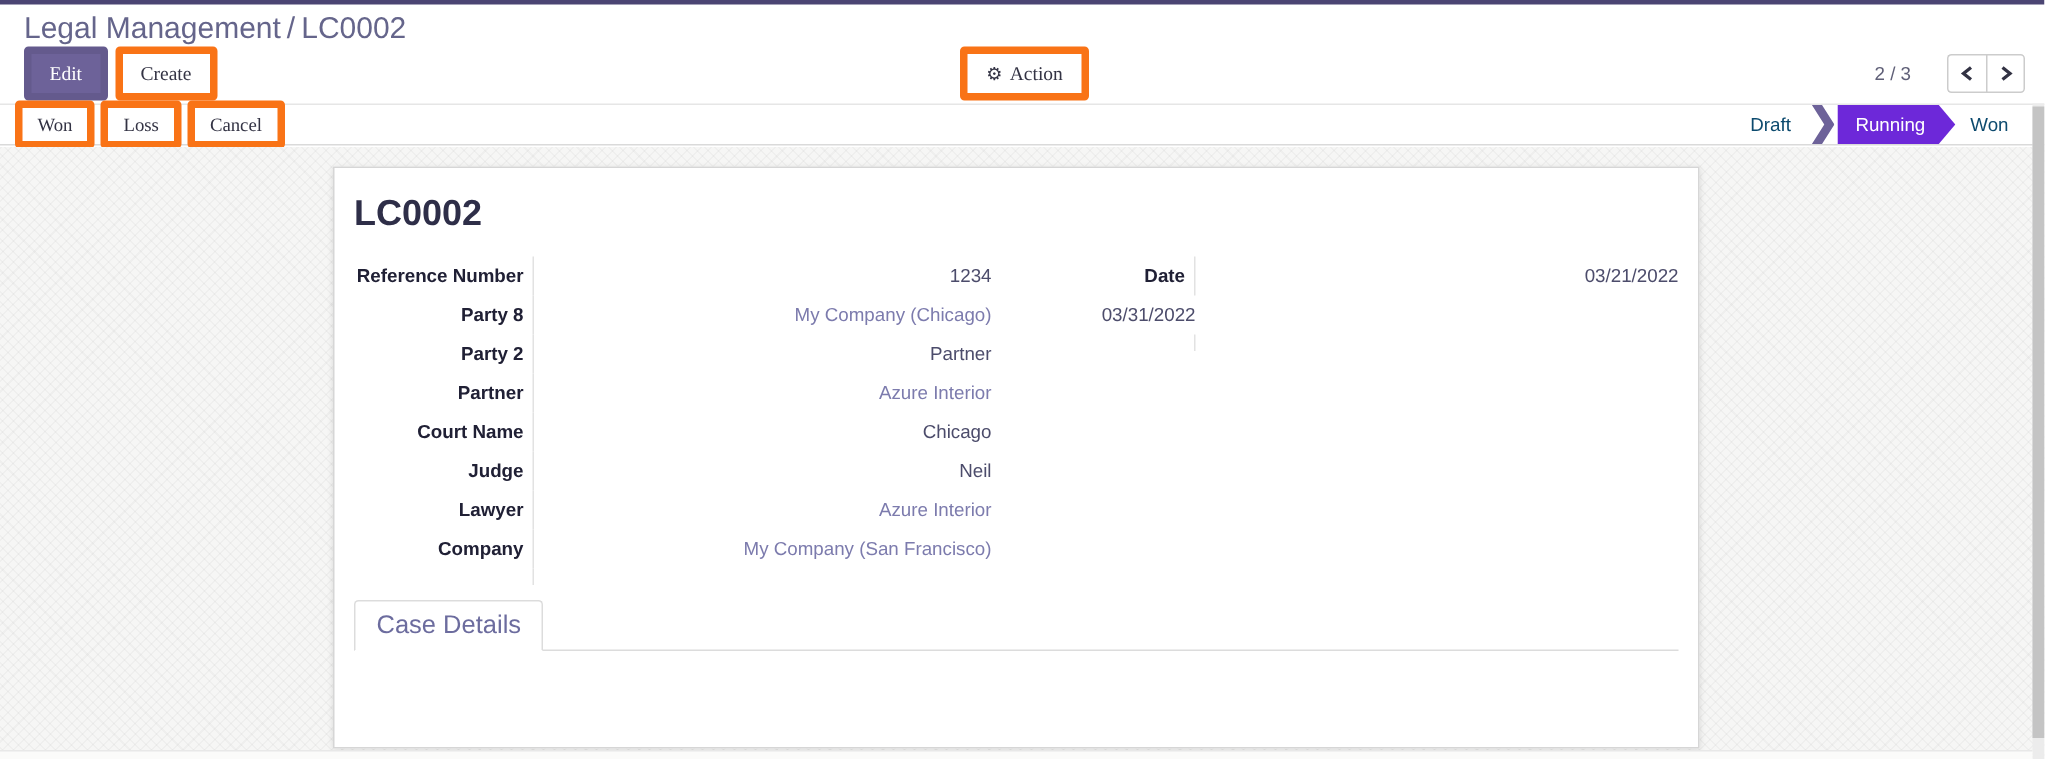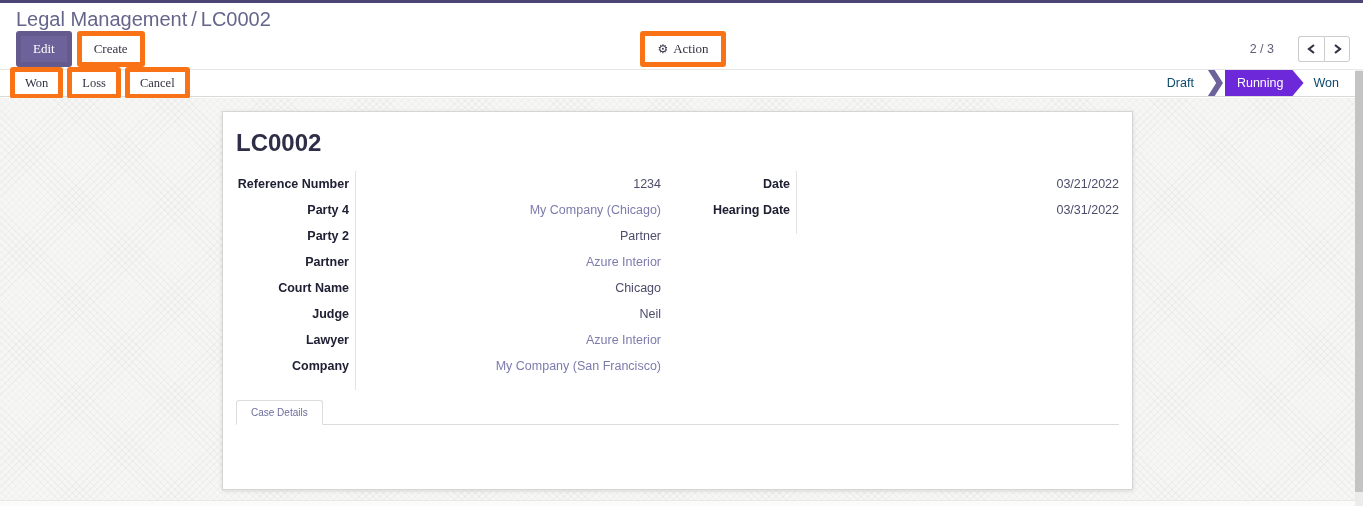--- a/index.html
+++ b/index.html
@@ -93,21 +93,21 @@
     font-weight:bold; font-size:12.5px; color:#202035; line-height:16px; white-space:nowrap;
   }
   .fvalue { padding:5px 0 5px 8px; font-size:12.5px; color:#4c4c6b; line-height:16px; }
   .fvalue.link { color:#7c7bad; cursor:pointer; }
   .fspacer { height:11px; border-right:1px solid #e2e2e2; }
 
   
   .notebook { margin-top:10px; }
   .tab-header { display:flex; border-bottom:1px solid #dcdcdc; }
   .tab {
-    padding:6px 14px; font-size:10px; color:#6c6c9e; background:#ffffff;
+    padding:6px 14px; font-size:17px; color:#6c6c9e; background:#ffffff;
     border:1px solid #dcdcdc; border-bottom:1px solid #ffffff; margin-bottom:-1px;
     border-radius:3px 3px 0 0; cursor:pointer;
   }
   .tab-content { height:64px; }
 
   
   .scrollbar { position:absolute; top:69px; right:0; width:8px; bottom:0; background:#ececec; }
   .scroll-thumb { position:absolute; top:2px; left:0; width:8px; height:421px; background:#c4c4c4; }
 
   .bottom-strip { position:absolute; bottom:0; left:0; right:8px; height:6px; background:#fbfbfa; border-top:1px solid #e8e8e8; }
@@ -175,21 +175,21 @@
   <div class="sheet">
     <h1 class="sheet-title">LC0002</h1>
 
     <div class="field-groups">
       <div class="fgroup">
         <div class="frow">
           <div class="flabel">Reference Number</div>
           <div class="fvalue">1234</div>
         </div>
         <div class="frow">
-          <div class="flabel">Party 4</div>
+          <div class="flabel">Party 8</div>
           <div class="fvalue link">My Company (Chicago)</div>
         </div>
         <div class="frow">
           <div class="flabel">Party 2</div>
           <div class="fvalue">Partner</div>
         </div>
         <div class="frow">
           <div class="flabel">Partner</div>
           <div class="fvalue link">Azure Interior</div>
         </div>
@@ -214,21 +214,20 @@
             <div></div>
         </div>
       </div>
 
       <div class="fgroup right">
         <div class="frow">
           <div class="flabel">Date</div>
           <div class="fvalue">03/21/2022</div>
         </div>
         <div class="frow">
-          <div class="flabel">Hearing Date</div>
           <div class="fvalue">03/31/2022</div>
         </div>
         <div class="frow">
           <div class="fspacer"></div>
             <div></div>
         </div>
       </div>
     </div>
 
     <div class="notebook">

